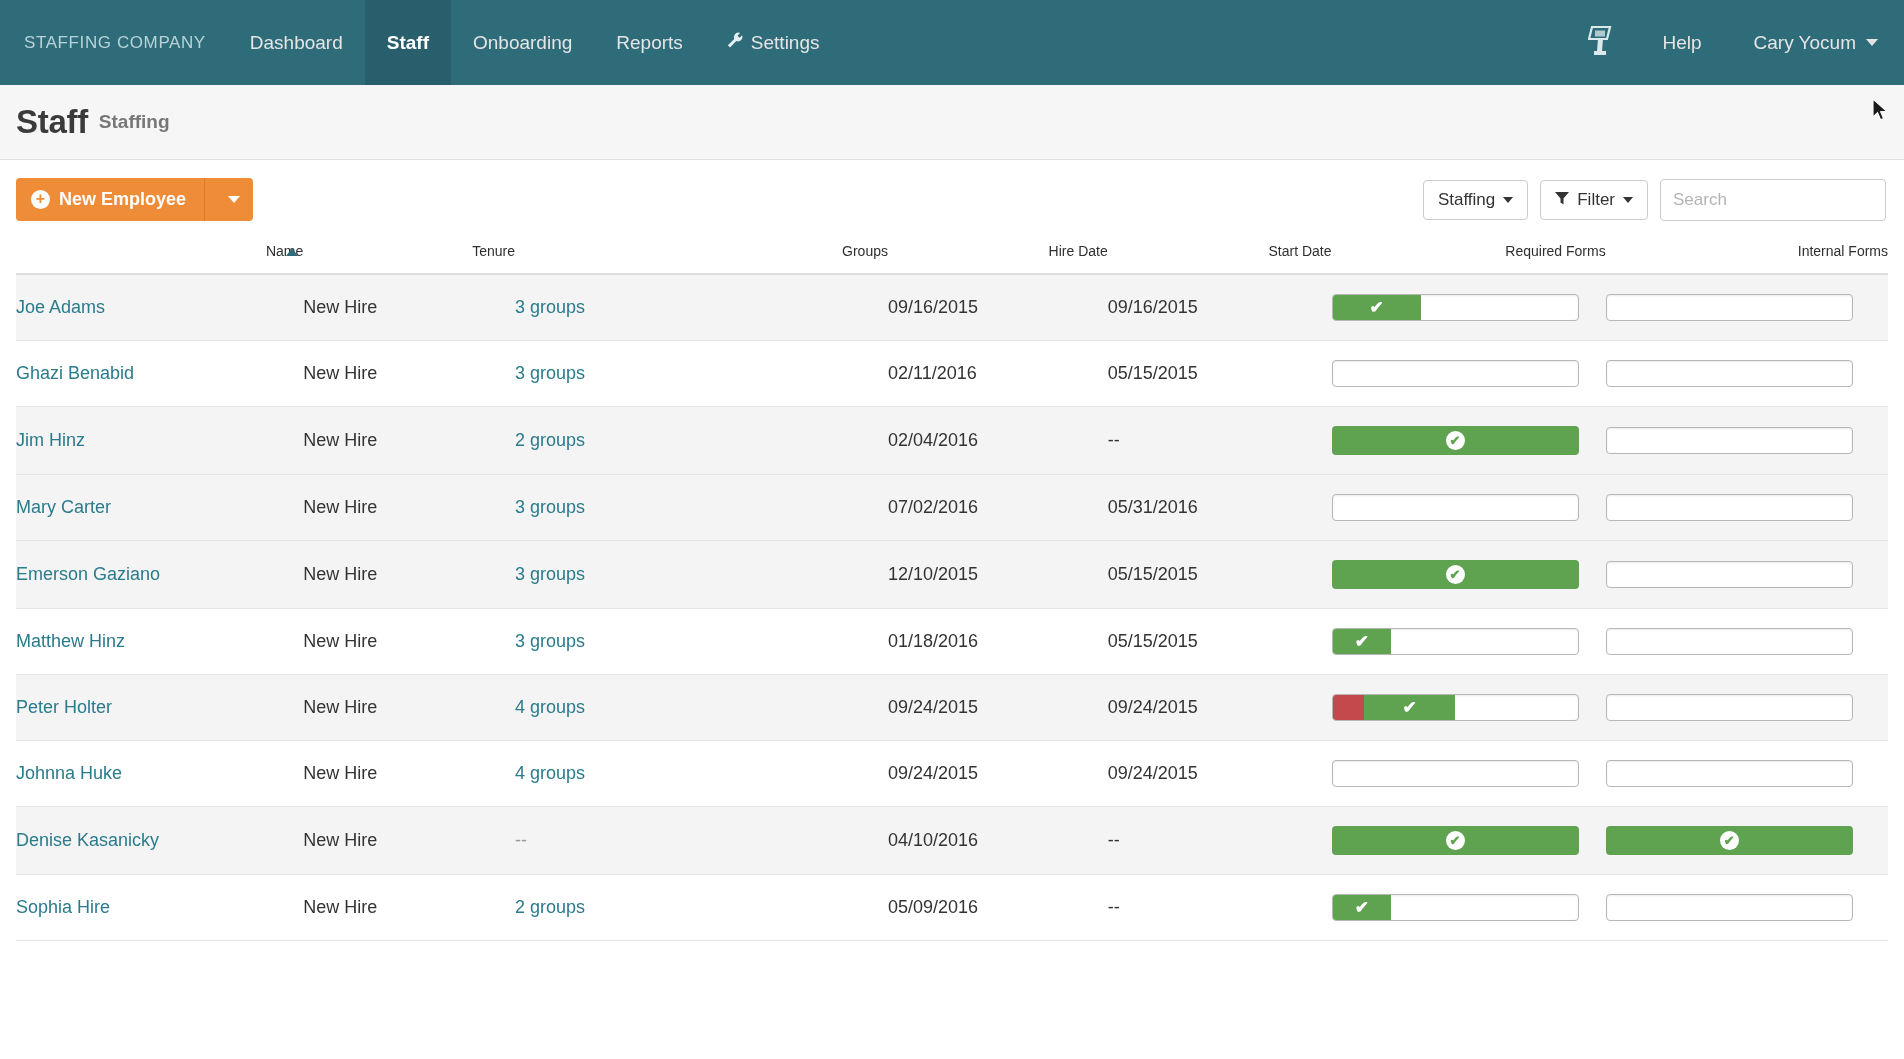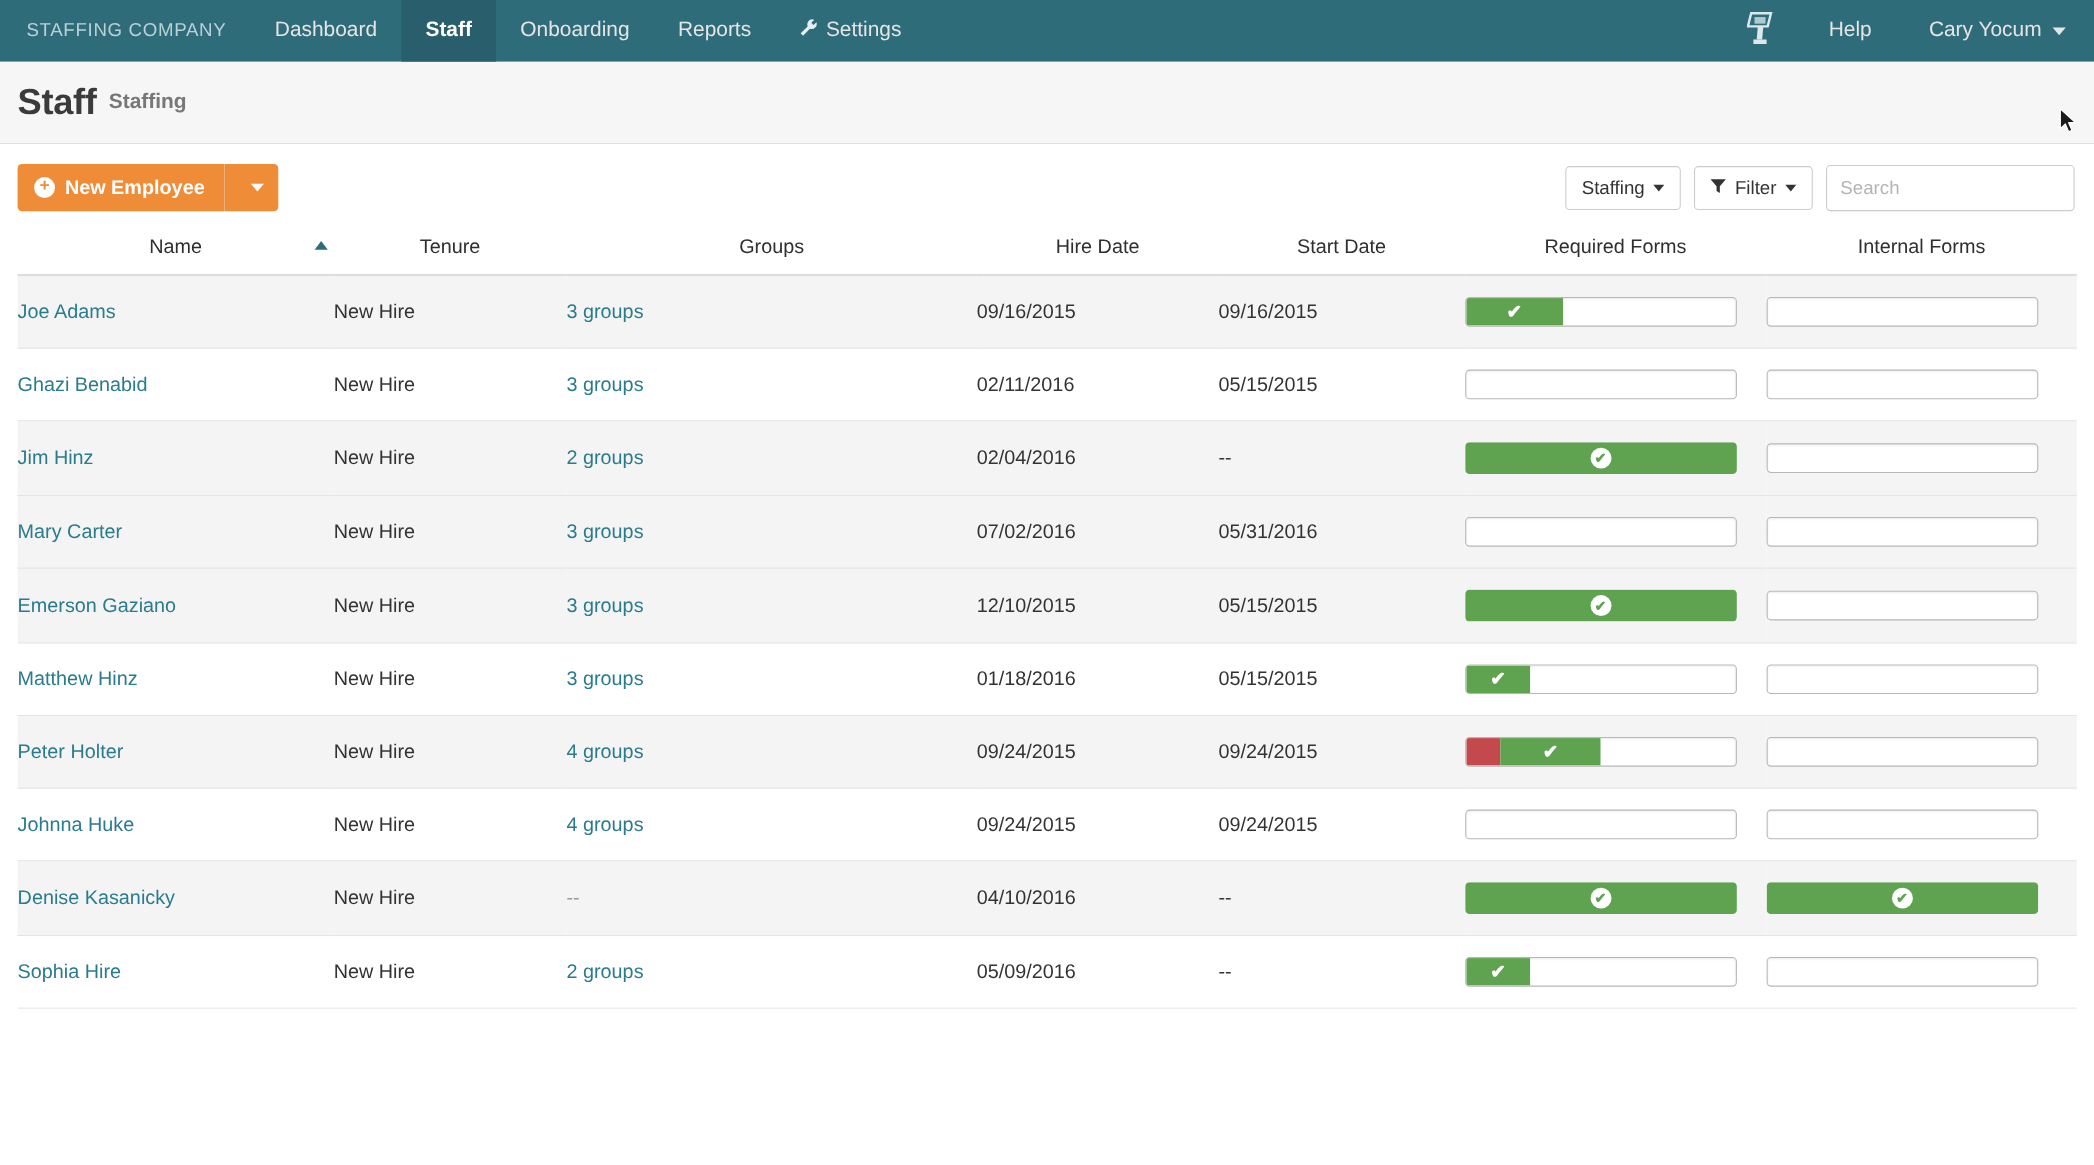--- a/index.html
+++ b/index.html
@@ -6,21 +6,21 @@
   html, body {
     margin: 0; padding: 0;
     width: 1904px; height: 1059px;
     background: #ffffff;
     font-family: "Liberation Sans", sans-serif;
     overflow: hidden;
   }
 
   
   .navbar {
-    height: 56px;
+    height: 85px;
     background: #2e6c7a;
     display: flex;
     align-items: stretch;
     color: #d6e6ea;
     position: relative;
   }
   .brand {
     display: flex; align-items: center;
     padding: 0 22px 0 24px;
     font-size: 17px;
@@ -157,22 +157,22 @@
   .search-input::placeholder { color: #b4b4b4; }
 
   
   .table-wrap { padding: 0 16px; }
   table.staff-table {
     width: 100%;
     border-collapse: collapse;
     table-layout: fixed;
   }
   table.staff-table thead th {
-    text-align: center;
-    font-size: 18px;
+    text-align: right;
+    font-size: 14px;
     font-weight: normal;
     color: #2f2f2f;
     padding: 8px 0 14px 0;
     border-bottom: 2px solid #dddddd;
     position: relative;
     margin-top: 16px;
   }
   .sort-arrow {
     position: absolute;
     left: -17px; top: 13px;

